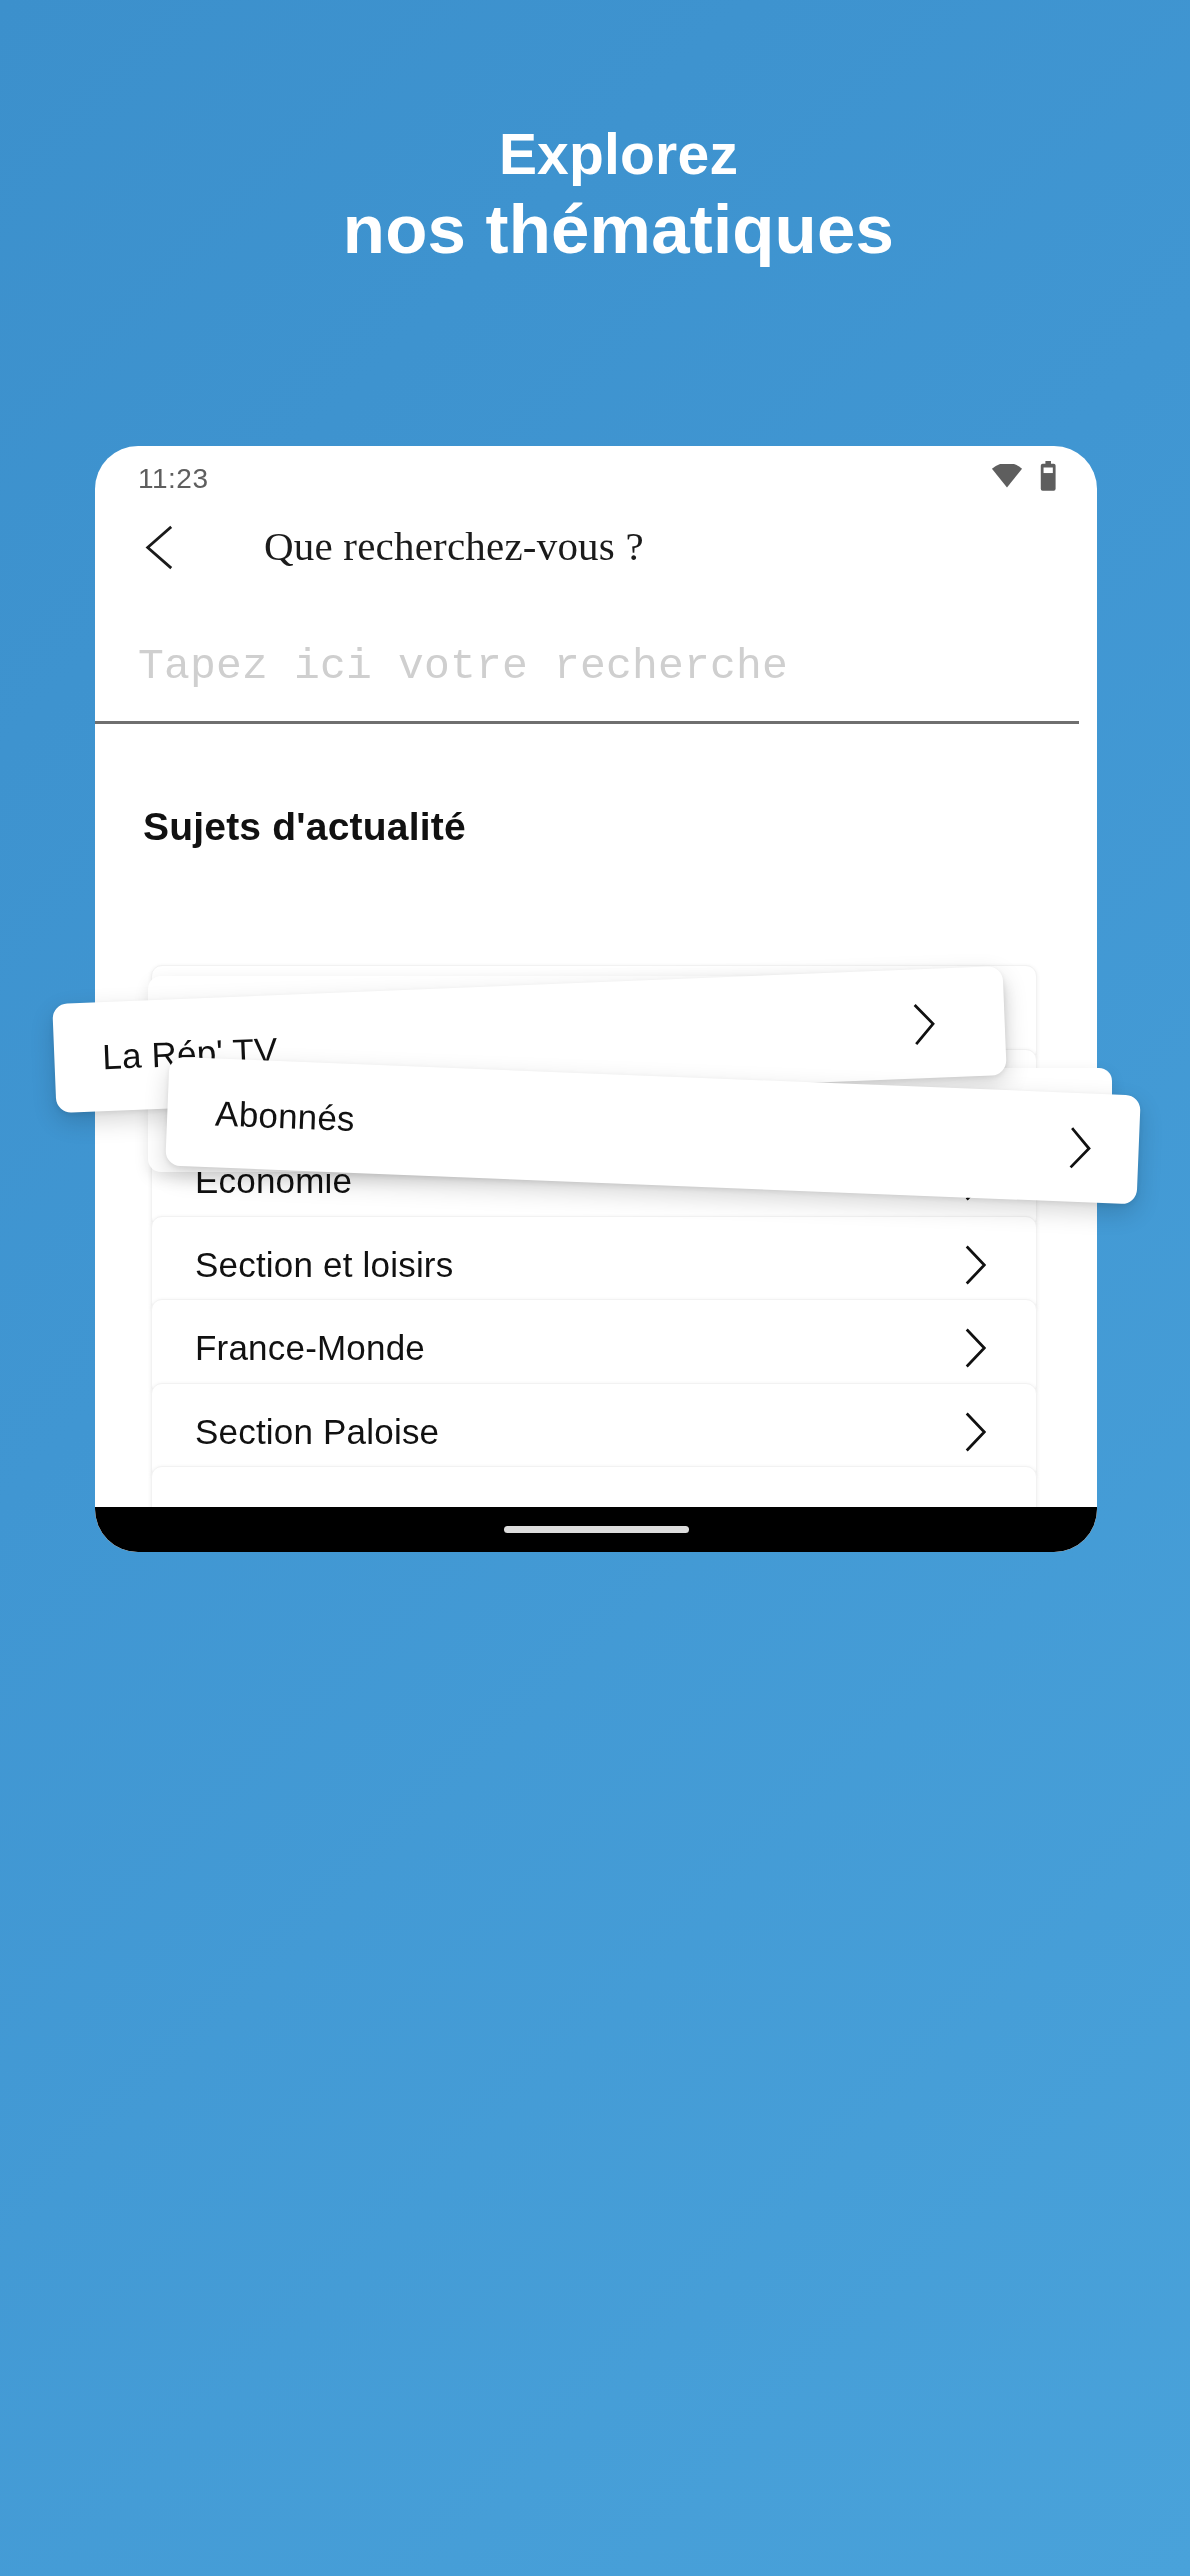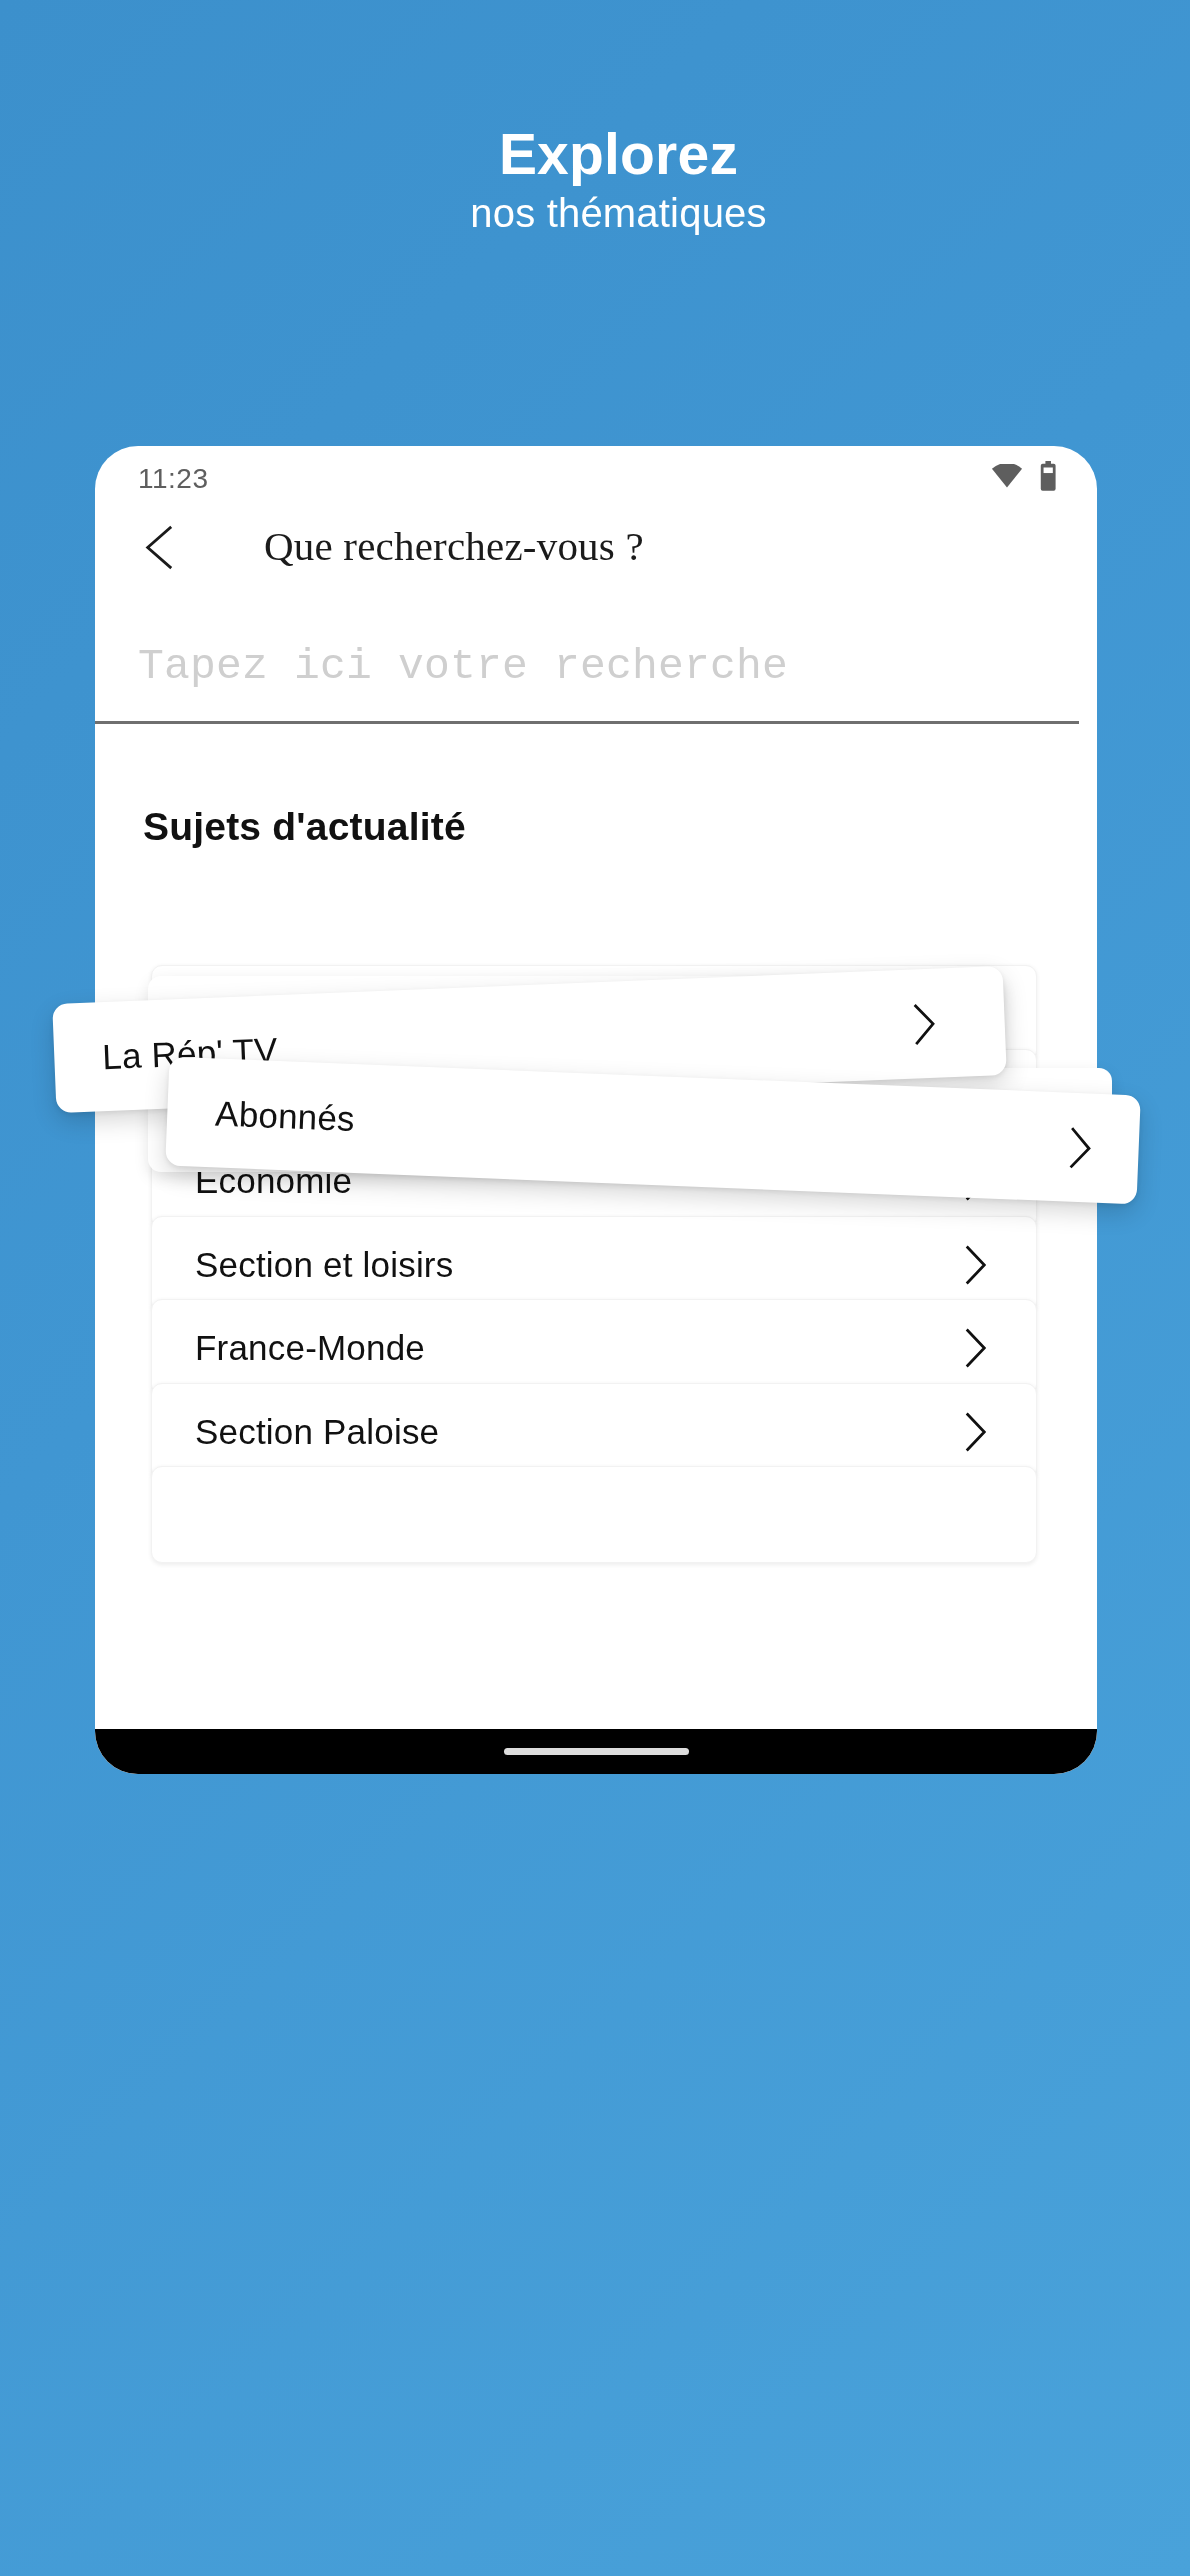--- a/index.html
+++ b/index.html
@@ -15,27 +15,27 @@
   .promo {
     position:absolute;
     top:122px; left:0; right:0;
     text-align:center;
     color:#ffffff;
     line-height:1.14;
     letter-spacing:0.2px;
     margin-left:46px;
   }
   .promo-line1 { font-size:57px; font-weight:700; display:block; }
-  .promo-line2 { font-size:40px; font-weight:400; display:block; margin-top:3.7px; }
+  .promo-line2 { font-size:69px; font-weight:700; display:block; margin-top:3.7px; }
 
   
   .phone {
     position:absolute;
     left:95px; top:446px;
-    width:1002px; height:1328px;
+    width:1002px; height:1106px;
     background:#ffffff;
     border-radius:43px;
     overflow:hidden;
   }
 
   
   .statusbar {
     position:absolute; top:0; left:0; right:0; height:57px;
   }
   .status-time {

